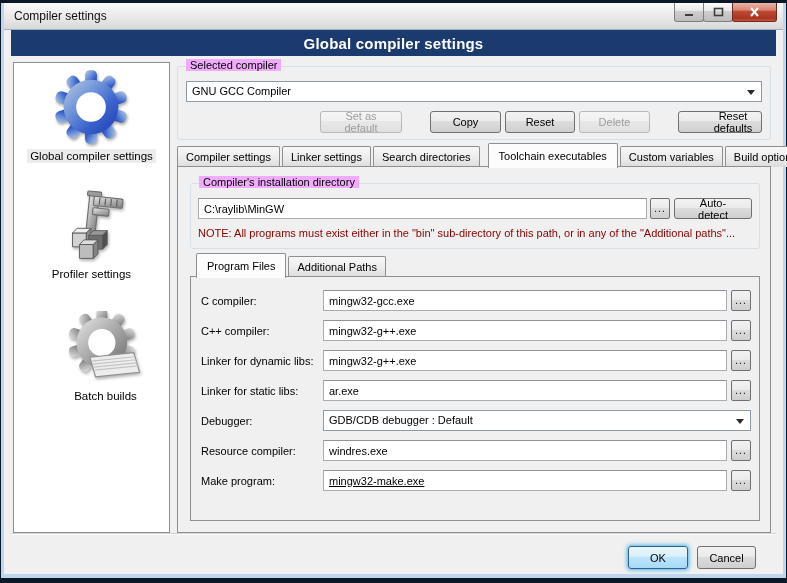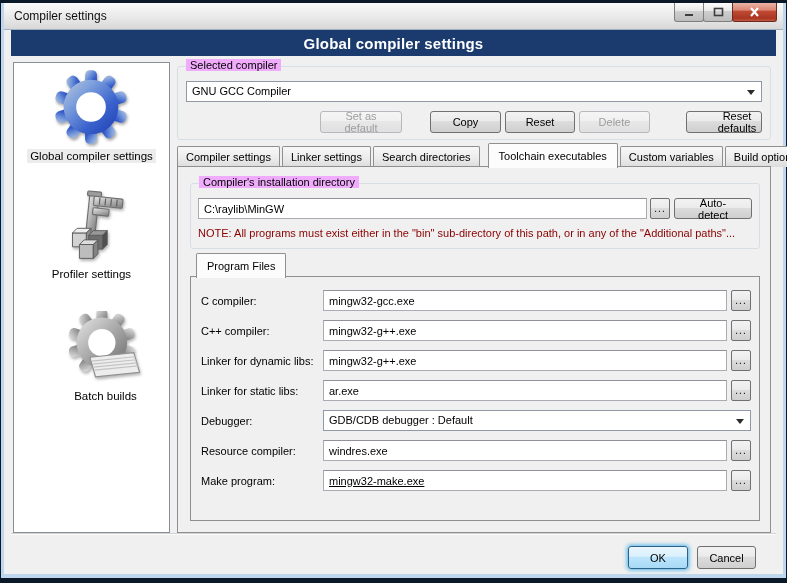--- a/index.html
+++ b/index.html
@@ -244,21 +244,21 @@
         <div class="combo">
           <span>GNU GCC Compiler</span>
           <span class="arrow"></span>
         </div>
       </div>
       <div style="position:absolute; left:8px; right:8px; top:44px; display:flex;">
         <div class="btn disabled" style="width:82px; margin-left:134px;">Set as default</div>
         <div class="btn" style="width:71px; margin-left:28px;">Copy</div>
         <div class="btn" style="width:70px; margin-left:4px;">Reset</div>
         <div class="btn disabled" style="width:71px; margin-left:4px;">Delete</div>
-        <div class="btn" style="width:76px; margin-left:auto;padding-left:36px;">Reset defaults</div>
+        <div class="btn" style="width:84px; margin-left:auto;padding-left:36px;">Reset defaults</div>
       </div>
     </div>
 
     <div class="tabstrip" style="left:173px; top:112px; width:594px; height:25px;">
       <div class="tab">Compiler settings</div>
       <div class="tab">Linker settings</div>
       <div class="tab">Search directories</div>
       <div class="tab selected">Toolchain executables</div>
       <div class="tab">Custom variables</div>
       <div class="tab">Build options</div>
@@ -272,20 +272,21 @@
         <div class="row" style="position:absolute; left:7px; right:7px; top:14px;">
           <input class="tinput" style="flex: 1 1 0%;" value="C:\raylib\MinGW">
           <div class="btn browse-btn" style="margin-left:3px;">...</div>
           <div class="btn" style="width:78px; height:21px; margin-left:4px;">Auto-detect</div>
         </div>
         <div class="note" style="position:absolute; left:0; right:0; top:38px;">NOTE: All programs must exist either in the "bin" sub-directory of this path, or in any of the "Additional paths"...</div>
       </div>
 
       <div class="tabstrip" style="left:12px; top:86px; width:570px; height:24px;">
         <div class="tab selected">Program Files</div>
+        <div class="tab">Additional Paths</div>
       </div>
       <div class="tabpage" style="left:12px; top:109px; width:570px; height:245px; padding:13px 8px 0 10px;">
 
         <div class="row fieldrow">
           <span class="field-label">C compiler:</span>
           <input class="tinput" style="flex: 1 1 0%;" value="mingw32-gcc.exe">
           <div class="btn browse-btn" style="margin-left:4px;">...</div>
         </div>
 
         <div class="row fieldrow">

